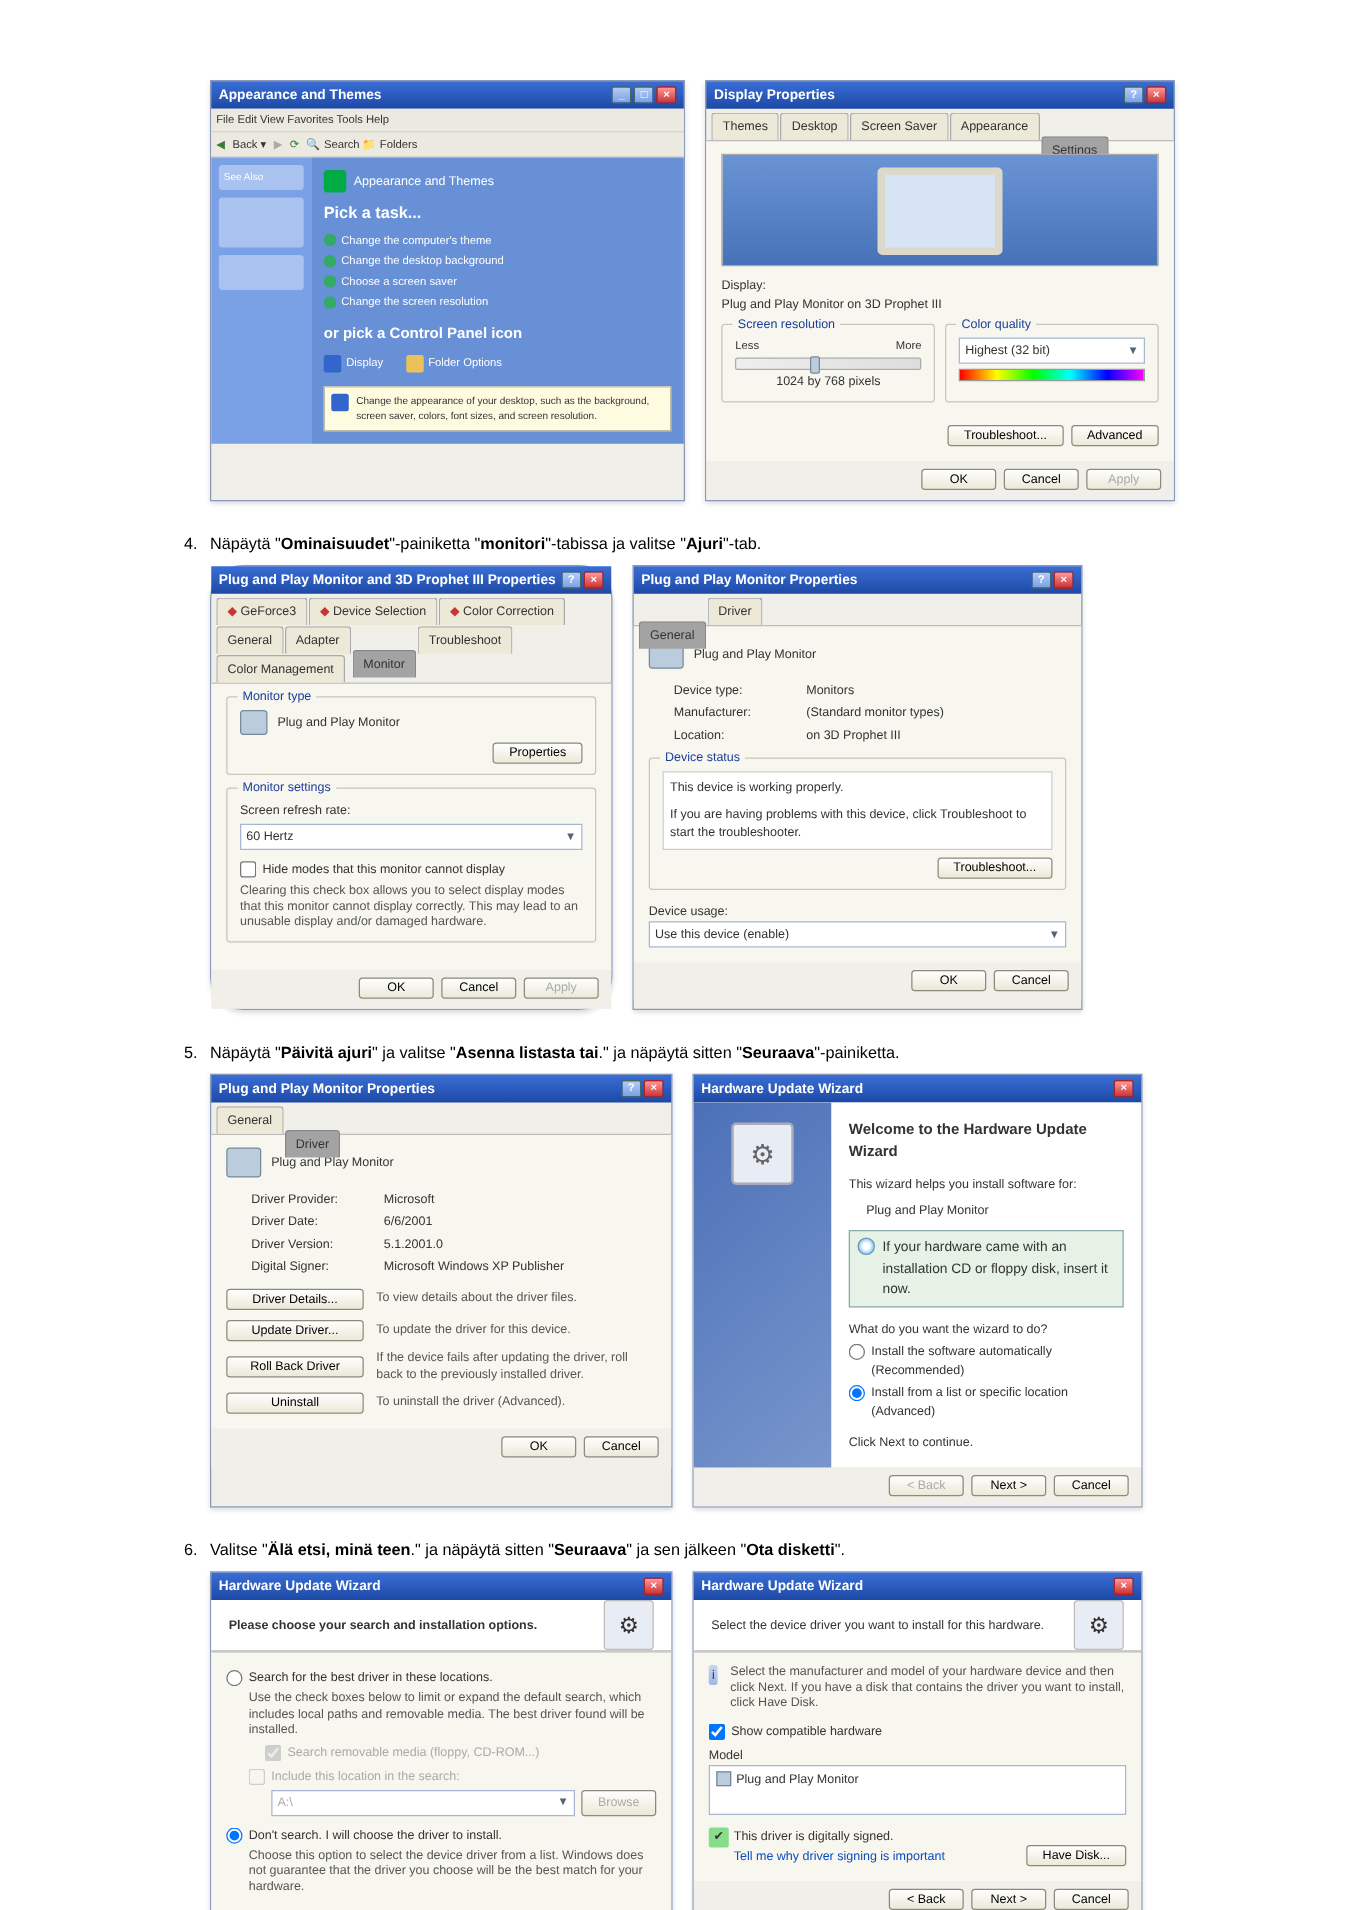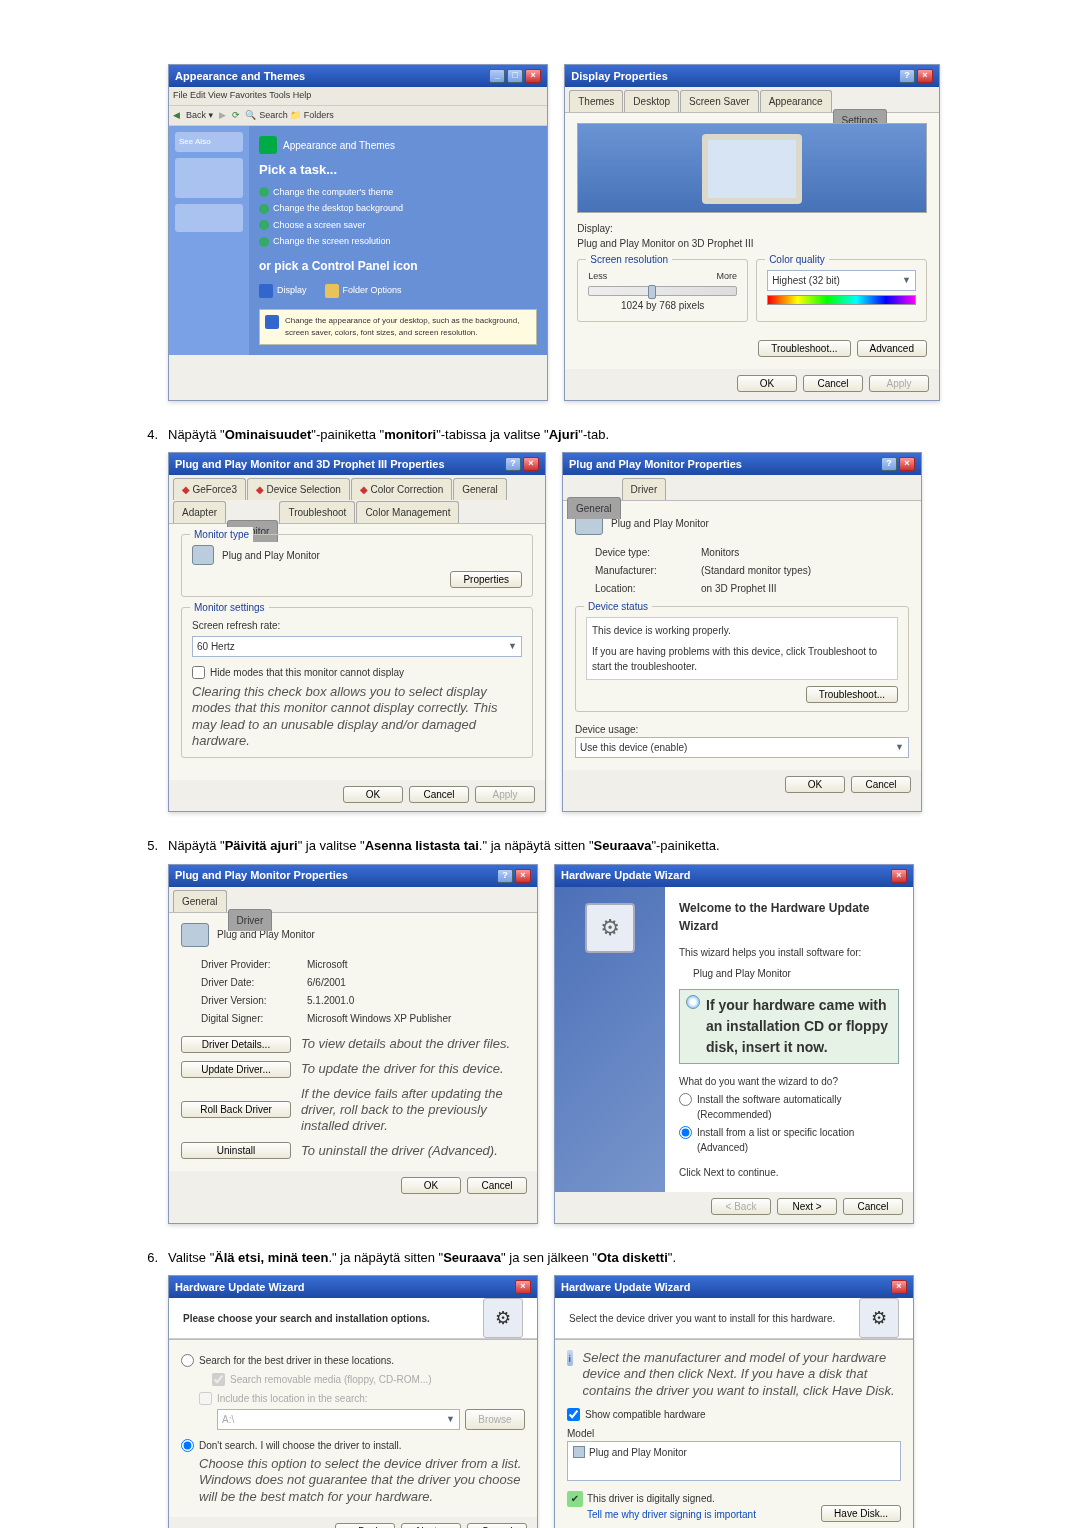--- a/index.html
+++ b/index.html
@@ -132,21 +132,21 @@
       background: #fff;
       padding: 2px 4px;
       font-size: 10px;
       display: flex;
       justify-content: space-between;
       align-items: center;
     }
     .combo .caret { color: #567; font-size: 9px; }
     .checkbox-row { display: flex; align-items: flex-start; gap: 5px; font-size: 10px; margin-top: 4px; }
     .checkbox-row input[type=checkbox], .radio-row input[type=radio] { margin-top: 1px; }
-    .mini-text { font-size: 13px; color: #555; line-height: 1.25; font-style: italic; }
+    .mini-text { font-size: 10px; color: #555; line-height: 1.25; }
     .radio-row { display: flex; align-items: flex-start; gap: 5px; font-size: 10px; margin: 3px 0; }
     .monitor-preview {
       height: 90px;
       background: linear-gradient(to bottom, #6a94d4, #4772b8);
       border: 1px solid #aaa;
       margin-bottom: 8px;
       position: relative;
     }
     .monitor-shape {
       position: absolute;
@@ -364,21 +364,21 @@
 
 <div class="step">
   <div class="step-row">
     <div class="step-num">4.</div>
     <div class="step-text">
       <span>Näpäytä "</span><span class="bold">Ominaisuudet</span><span>"-painiketta "</span><span class="bold">monitori</span><span>"-tabissa ja valitse "</span><span class="bold">Ajuri</span><span>"-tab.</span>
     </div>
   </div>
   <div class="images-row">
 
-    <div class="dialog" style="width:378px;">
+    <div class="dialog" style="width:322px;border-radius:27px;">
       <div class="titlebar">
         <span>Plug and Play Monitor and 3D Prophet III Properties</span>
         <div class="winbtns">
           <div class="winbtn help">?</div>
           <div class="winbtn">×</div>
         </div>
       </div>
       <div class="tabstrip" style="flex-wrap:wrap;">
         <div class="tab"><span style="color:#c33;">◆</span> <span>GeForce3</span></div>
         <div class="tab"><span style="color:#c33;">◆</span> <span>Device Selection</span></div>
@@ -531,21 +531,21 @@
       <div class="wizard-body">
         <div class="wizard-side">
             <div class="wizard-side-icon">⚙</div>
           </div>
         <div class="wizard-main">
           <h3>Welcome to the Hardware Update Wizard</h3>
           <div>This wizard helps you install software for:</div>
           <div style="margin:6px 0 8px 14px;">Plug and Play Monitor</div>
           <div class="install-cd-box">
             <span class="cd-icon"></span>
-            <span style="font-weight:bold;font-size:14px;">If your hardware came with an installation CD or floppy disk, insert it now.</span>
+            <span style="font-weight:normal;font-size:11px;">If your hardware came with an installation CD or floppy disk, insert it now.</span>
           </div>
           <div>What do you want the wizard to do?</div>
           <div class="radio-row">
               <input type="radio" style="">
               <span>Install the software automatically (Recommended)</span>
             </div>
           <div class="radio-row">
               <input type="radio" checked="" style="">
               <span>Install from a list or specific location (Advanced)</span>
             </div>
@@ -579,20 +579,21 @@
         </div>
       <div class="wizard-white-header">
         <span style="font-weight:bold;">Please choose your search and installation options.</span>
         <div class="icon">⚙</div>
       </div>
       <div class="dialog-body">
         <div class="radio-row">
             <input type="radio" style="">
             <span>Search for the best driver in these locations.</span>
           </div>
+        <div class="mini-text" style="margin-left:18px;">Use the check boxes below to limit or expand the default search, which includes local paths and removable media. The best driver found will be installed.</div>
         <div class="checkbox-row" style="margin-left:31px;color:#aaa;">
             <input type="checkbox" checked="" disabled="" style="">
             <span>Search removable media (floppy, CD-ROM...)</span>
           </div>
         <div class="checkbox-row" style="margin-left:18px;color:#aaa;">
             <input type="checkbox" disabled="" style="">
             <span>Include this location in the search:</span>
           </div>
         <div style="display:flex;gap:5px;margin-left:36px;margin-top:3px;">
           <div class="combo" style="flex:1;color:#aaa;">

